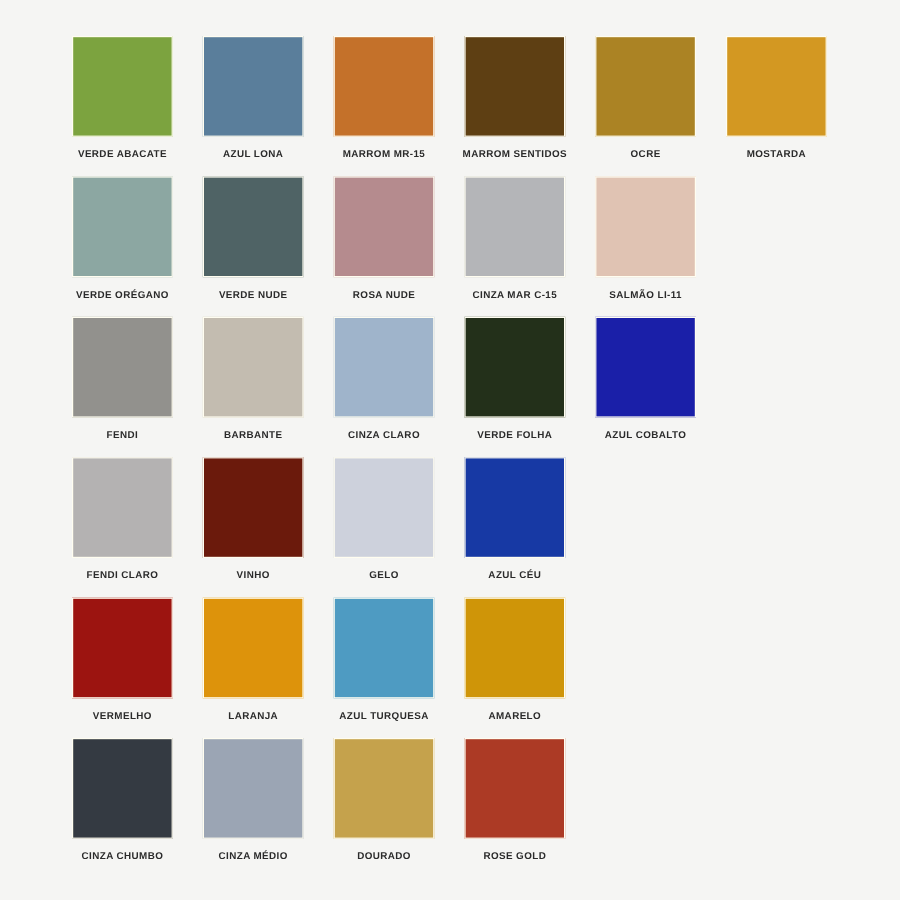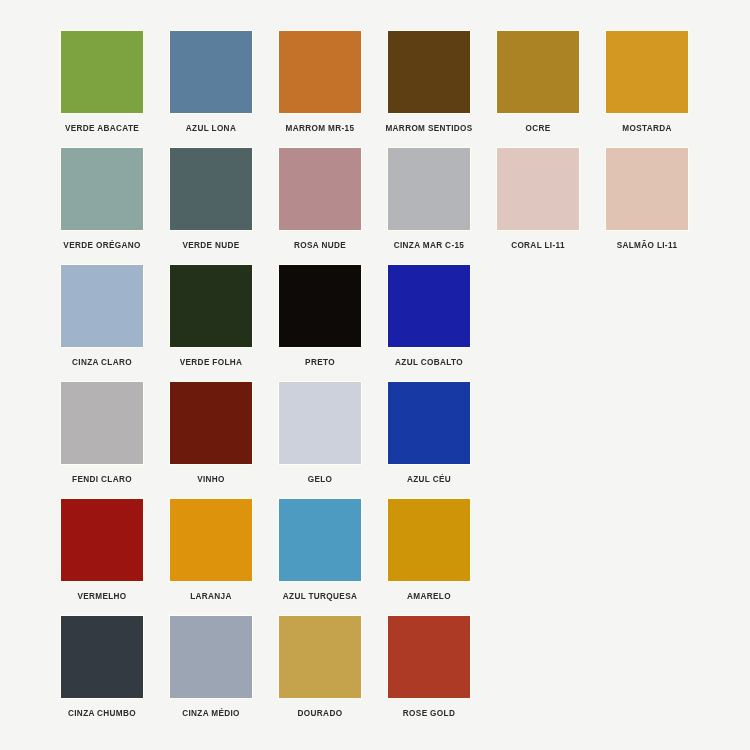--- a/index.html
+++ b/index.html
@@ -103,40 +103,40 @@
       </div>
       <div class="swatch-cell">
         <div class="swatch-chip" style="background-color: rgb(181, 139, 142); border-color: rgb(255, 253, 240);"></div>
         <div class="swatch-label">ROSA NUDE</div>
       </div>
       <div class="swatch-cell">
         <div class="swatch-chip" style="background-color: rgb(180, 181, 184); border-color: rgb(255, 253, 240);"></div>
         <div class="swatch-label">CINZA MAR C-15</div>
       </div>
       <div class="swatch-cell">
-        <div class="swatch-chip" style="background-color: rgb(223, 199, 191); border-color: rgb(255, 253, 240);"></div>
-        <div class="swatch-label">CORAL LI-11</div>
-      </div>
-      <div class="swatch-cell">
         <div class="swatch-chip" style="background-color: rgb(224, 195, 179); border-color: rgb(255, 253, 240);"></div>
         <div class="swatch-label">SALMÃO LI-11</div>
       </div>
     </div>
     <div class="palette-row">
+      <div class="swatch-cell">
+        <div class="swatch-chip" style="background-color: rgb(146, 145, 141); border-color: rgb(255, 253, 240);"></div>
+        <div class="swatch-label">FENDI</div>
+      </div>
+      <div class="swatch-cell">
+        <div class="swatch-chip" style="background-color: rgb(195, 188, 176); border-color: rgb(255, 253, 240);"></div>
+        <div class="swatch-label">BARBANTE</div>
+      </div>
       <div class="swatch-cell">
         <div class="swatch-chip" style="background-color: rgb(159, 180, 203); border-color: rgb(255, 253, 240);"></div>
         <div class="swatch-label">CINZA CLARO</div>
       </div>
       <div class="swatch-cell">
         <div class="swatch-chip" style="background-color: rgb(35, 48, 26); border-color: rgb(255, 253, 240);"></div>
         <div class="swatch-label">VERDE FOLHA</div>
-      </div>
-      <div class="swatch-cell">
-        <div class="swatch-chip" style="background-color: rgb(14, 10, 7); border-color: rgb(255, 253, 240);"></div>
-        <div class="swatch-label">PRETO</div>
       </div>
       <div class="swatch-cell">
         <div class="swatch-chip" style="background-color: rgb(26, 31, 168); border-color: rgb(255, 253, 240);"></div>
         <div class="swatch-label">AZUL COBALTO</div>
       </div>
     </div>
     <div class="palette-row">
       <div class="swatch-cell">
         <div class="swatch-chip" style="background-color: rgb(180, 178, 178); border-color: rgb(255, 253, 240);"></div>
         <div class="swatch-label">FENDI CLARO</div>

